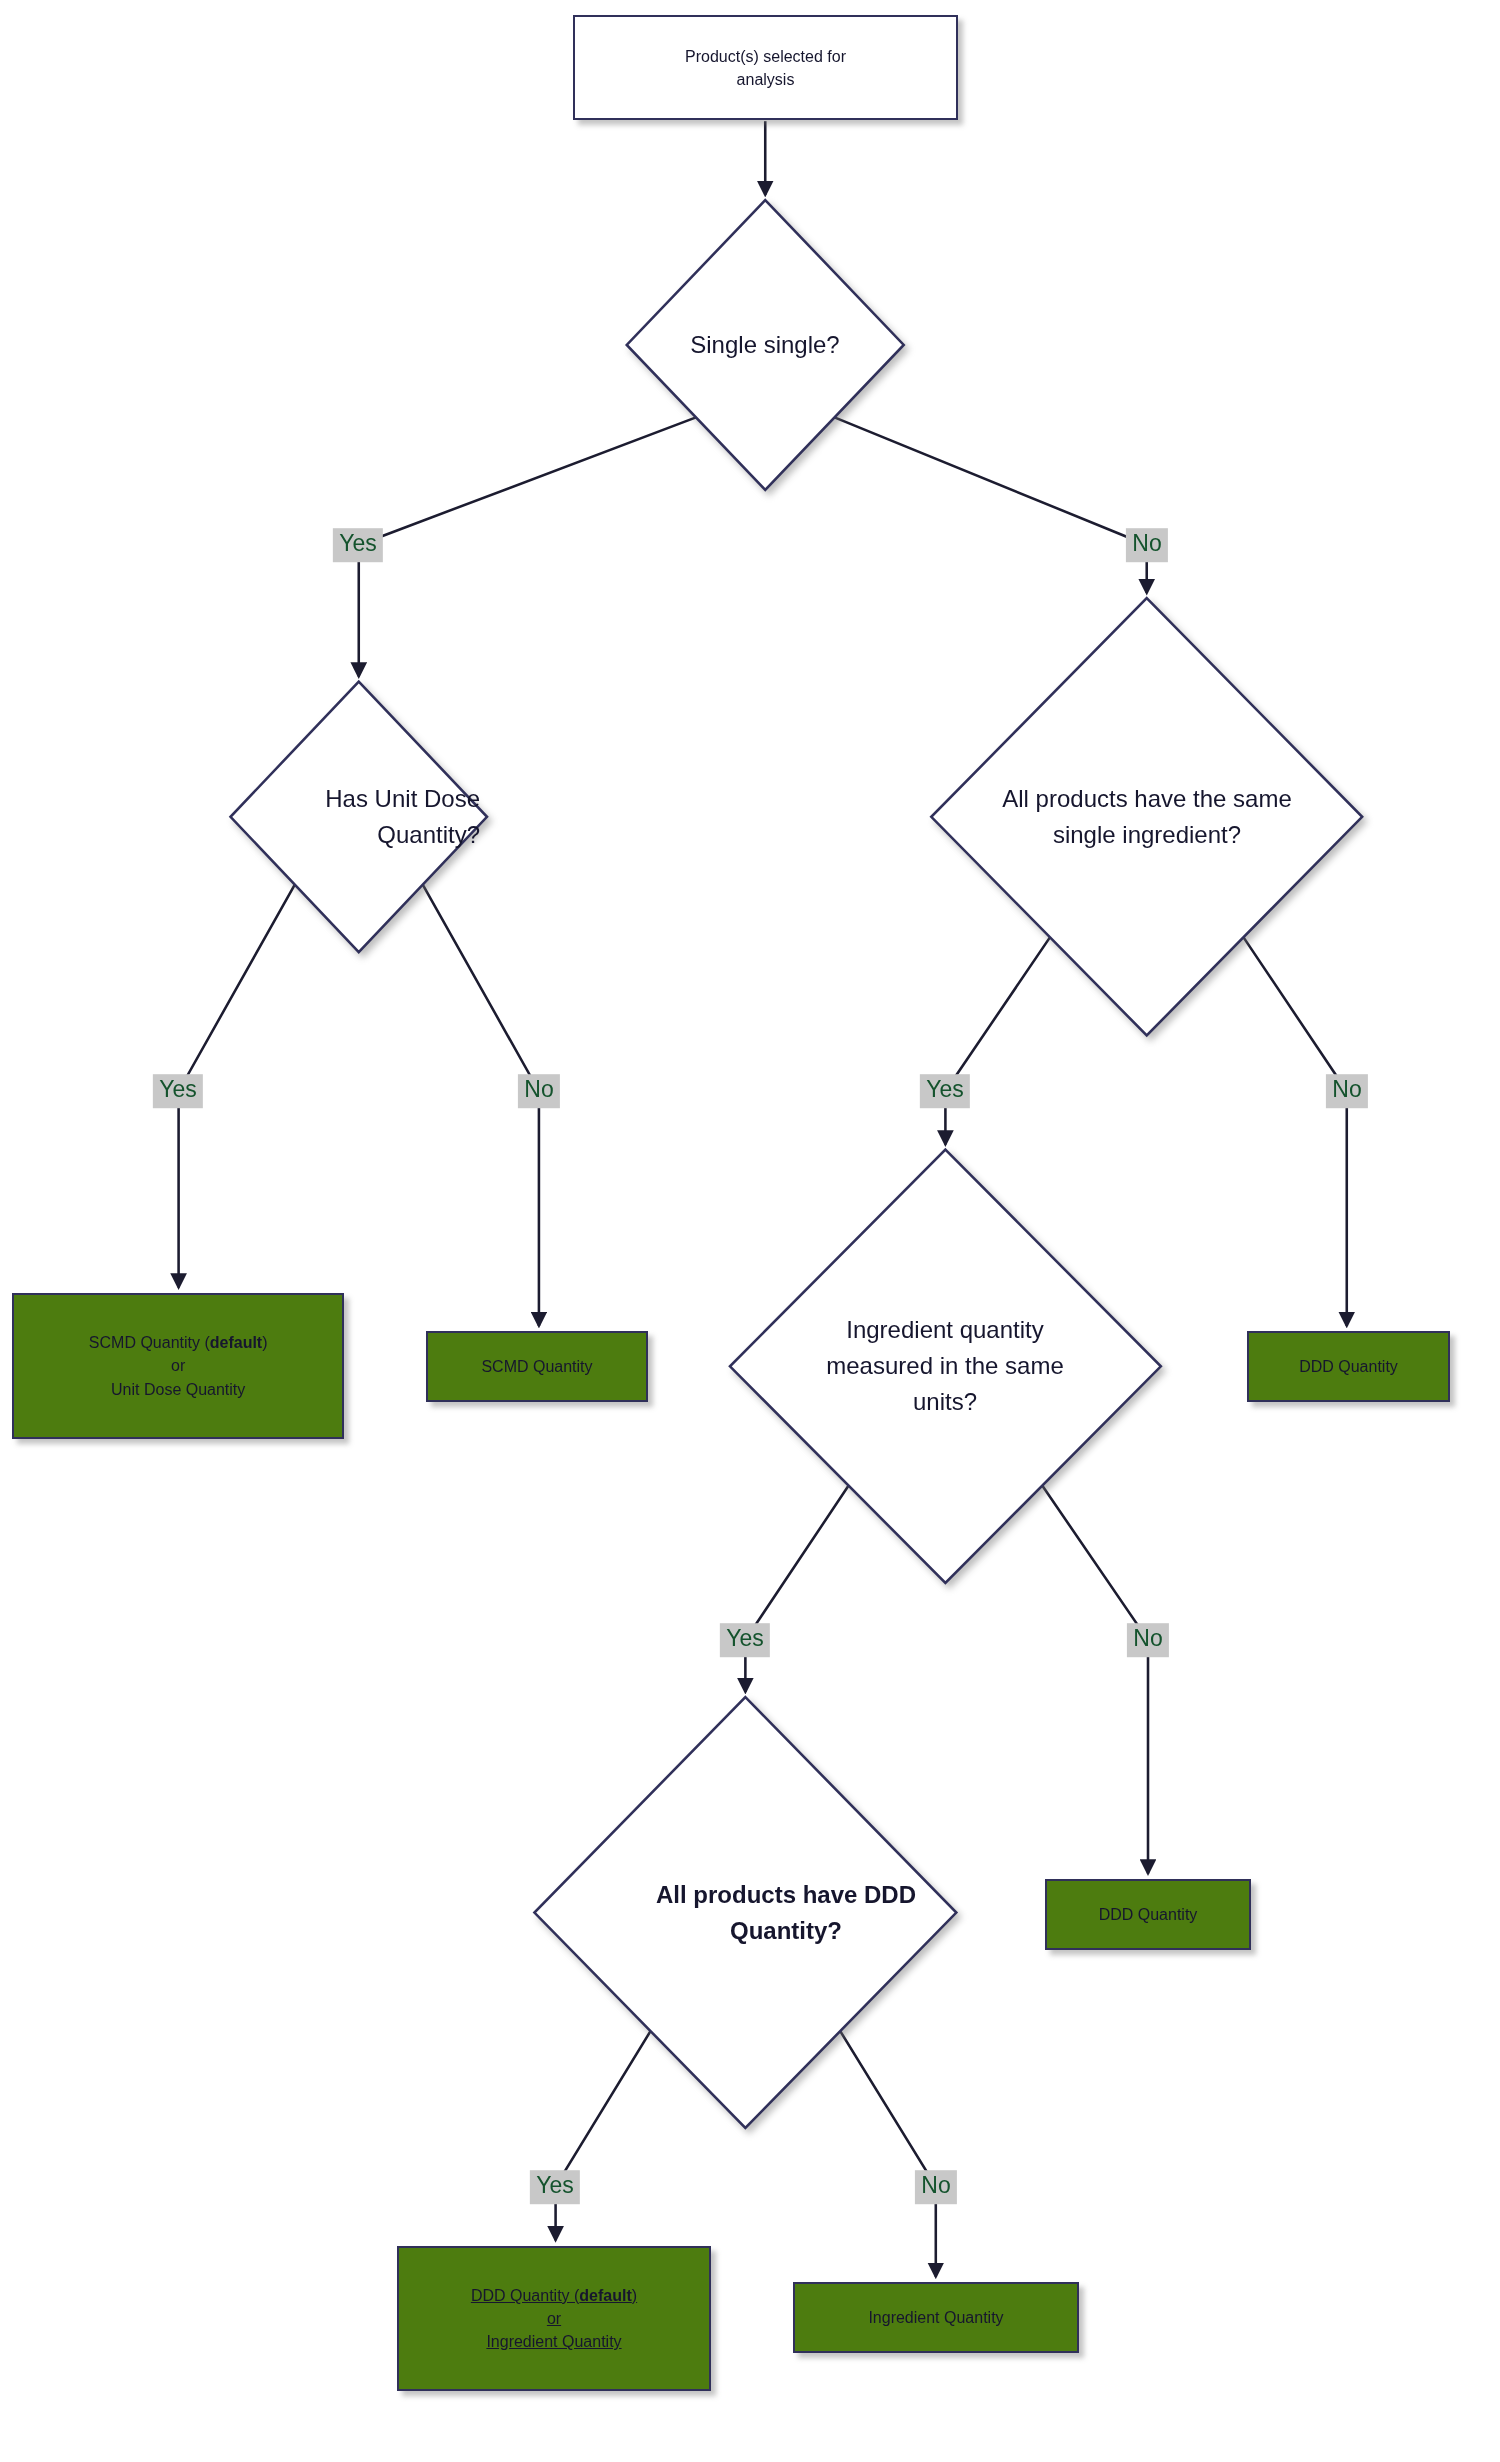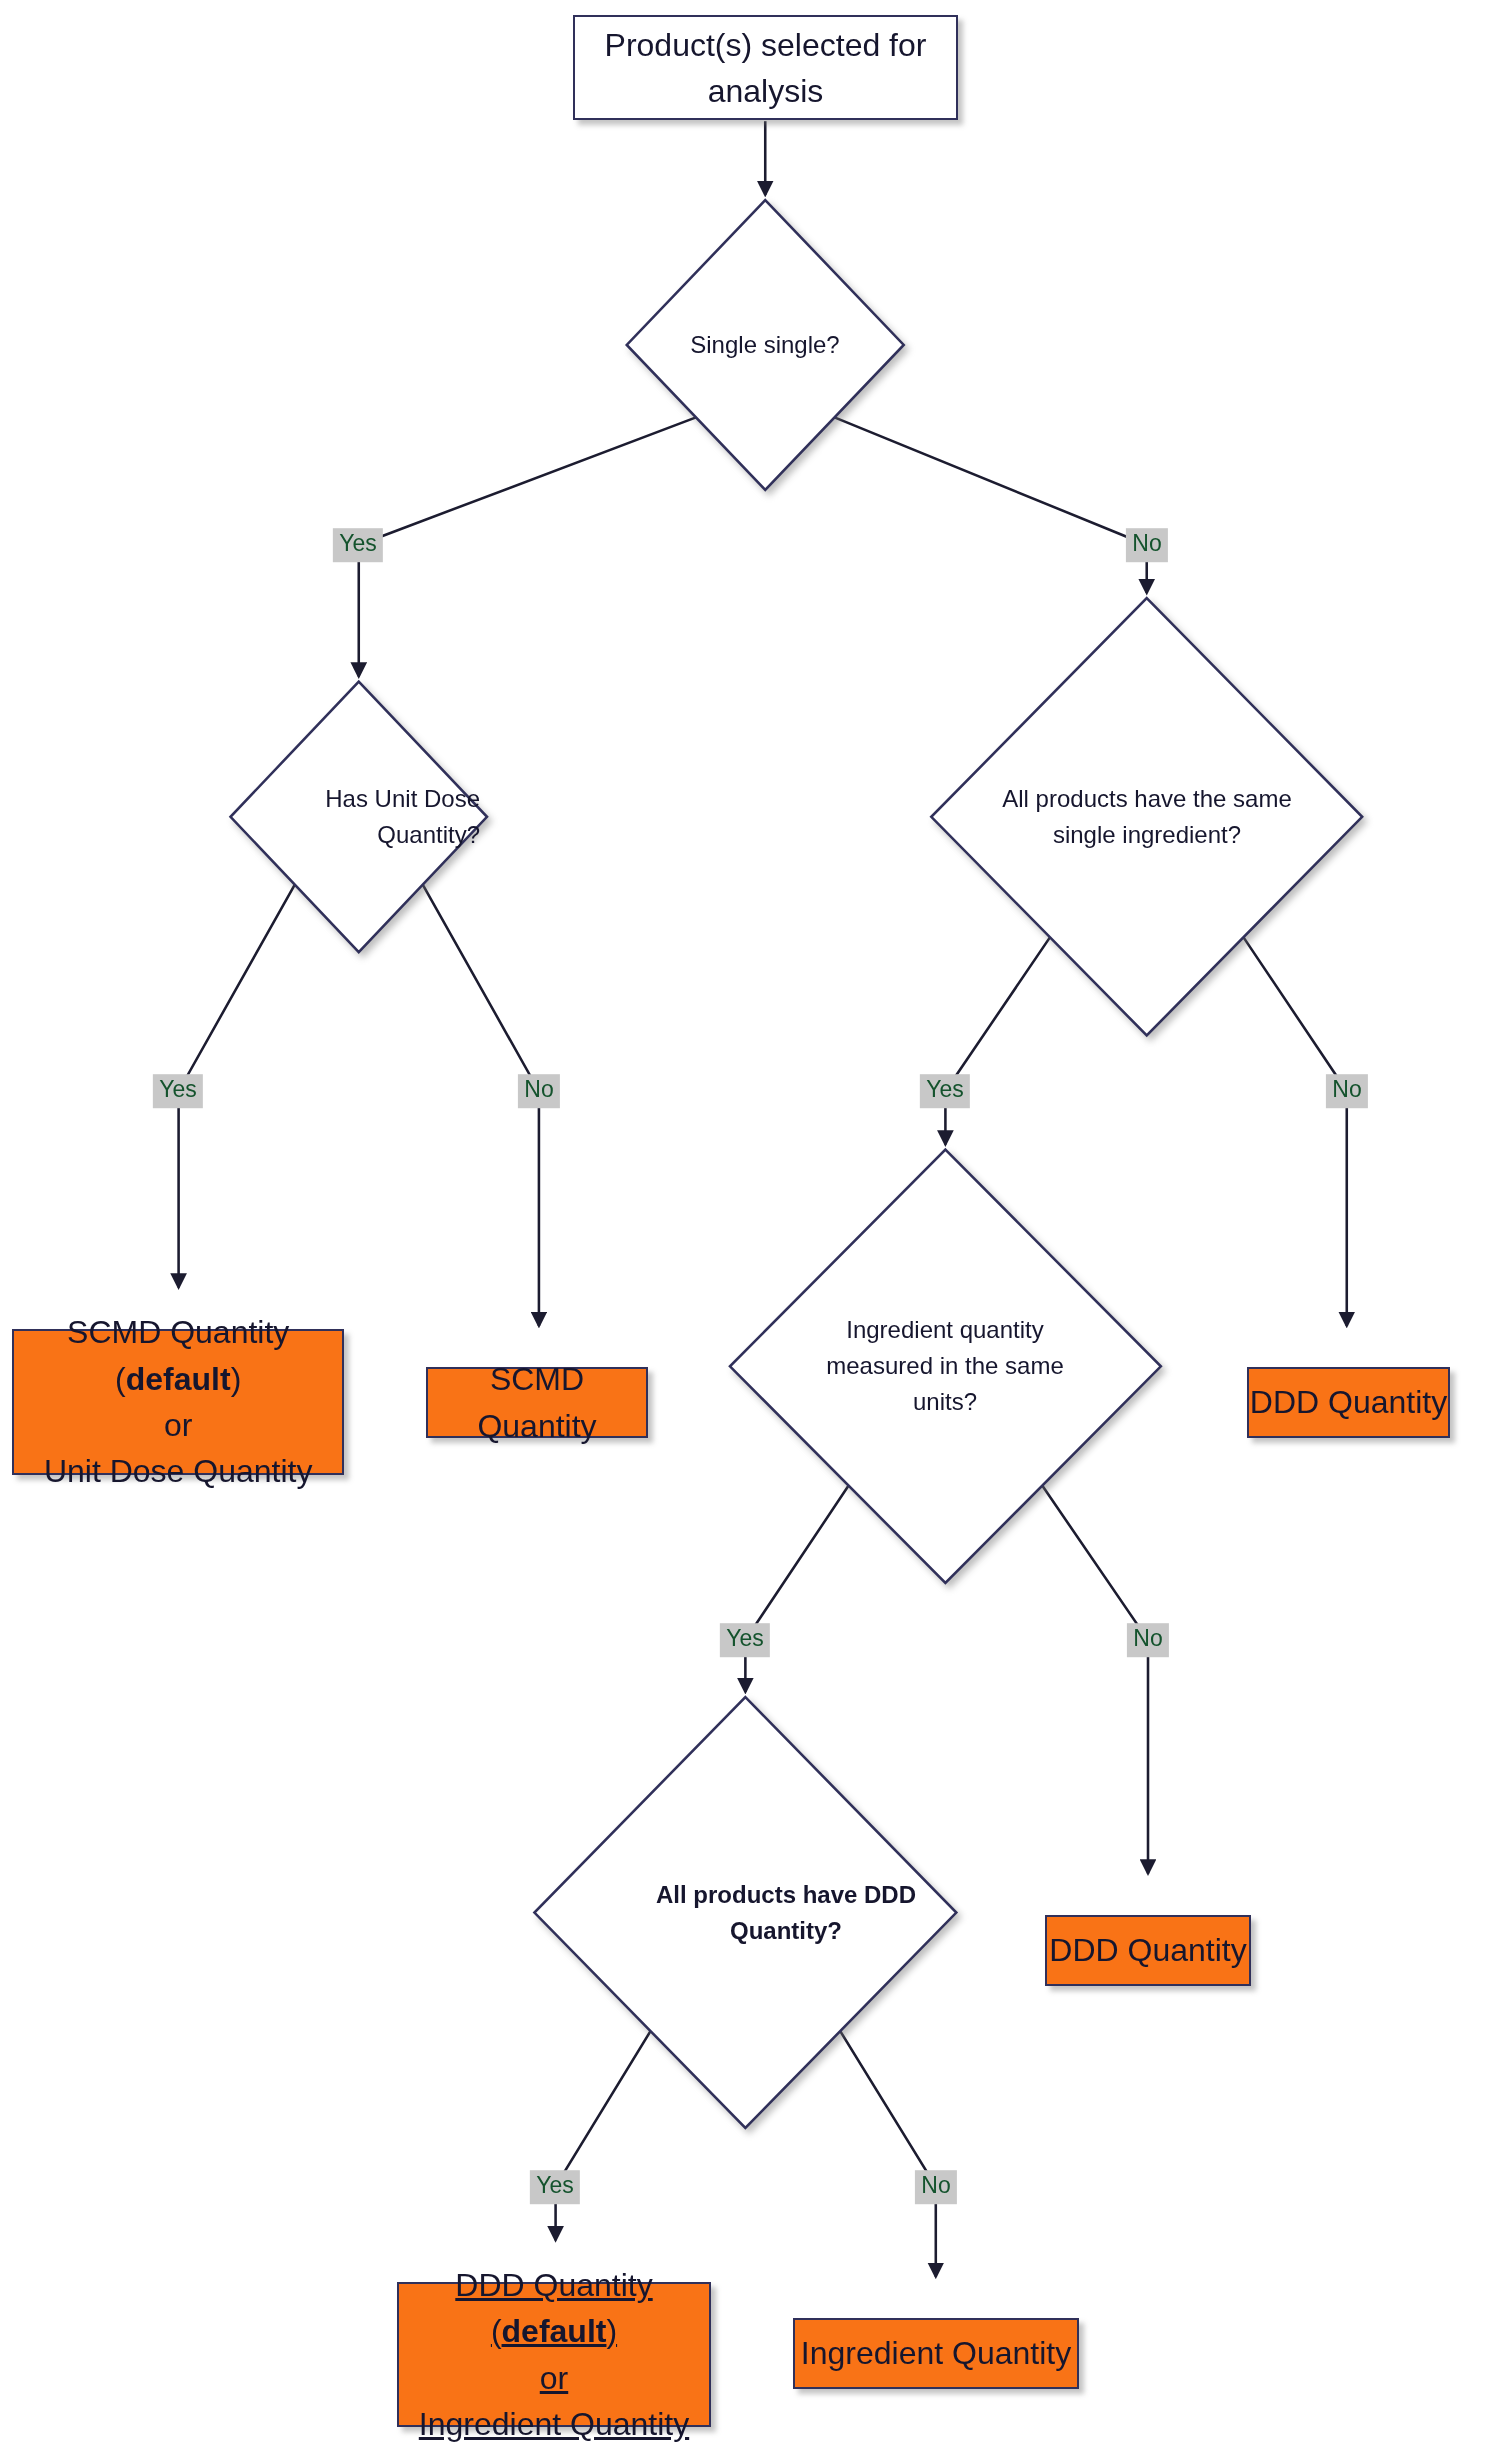--- a/index.html
+++ b/index.html
@@ -29,26 +29,26 @@
     filter: drop-shadow(6px 7px 6px rgba(110,110,110,0.45));
   }
   .node-box {
     position: absolute;
     box-sizing: border-box;
     border: 2.6px solid #30305a;
     display: flex;
     align-items: center;
     justify-content: center;
     text-align: center;
-    font-size: 32px;
+    font-size: 16px;
     line-height: 1.45;
     box-shadow: 4.5px 5.1px 5.1px rgba(110,110,110,0.40);
   }
   .node-box.start { background: #ffffff; }
-  .node-box.leaf  { background: #f97316; margin-top: 36px; }
+  .node-box.leaf  { background: #4d7c0f; }
   .diamond-text {
     position: absolute;
     transform: translate(-50%, -50%);
     text-align: center;
     font-size: 24px;
     line-height: 1.5;
   }
   .edge-chip {
     position: absolute;
     transform: translate(-50%, -50%);

